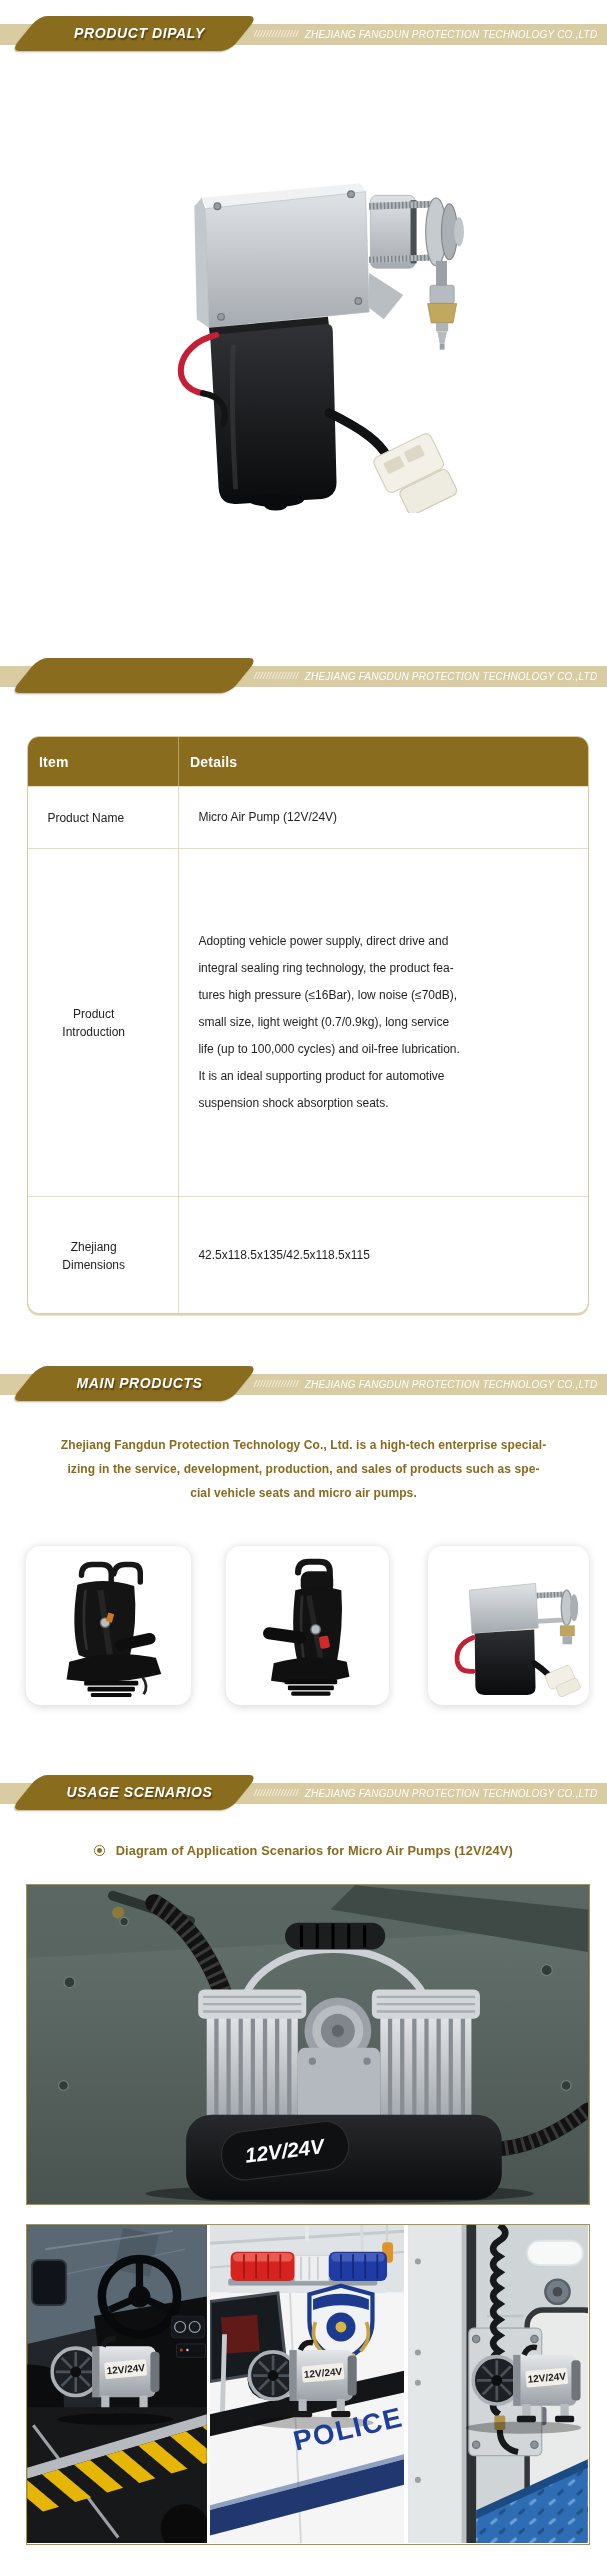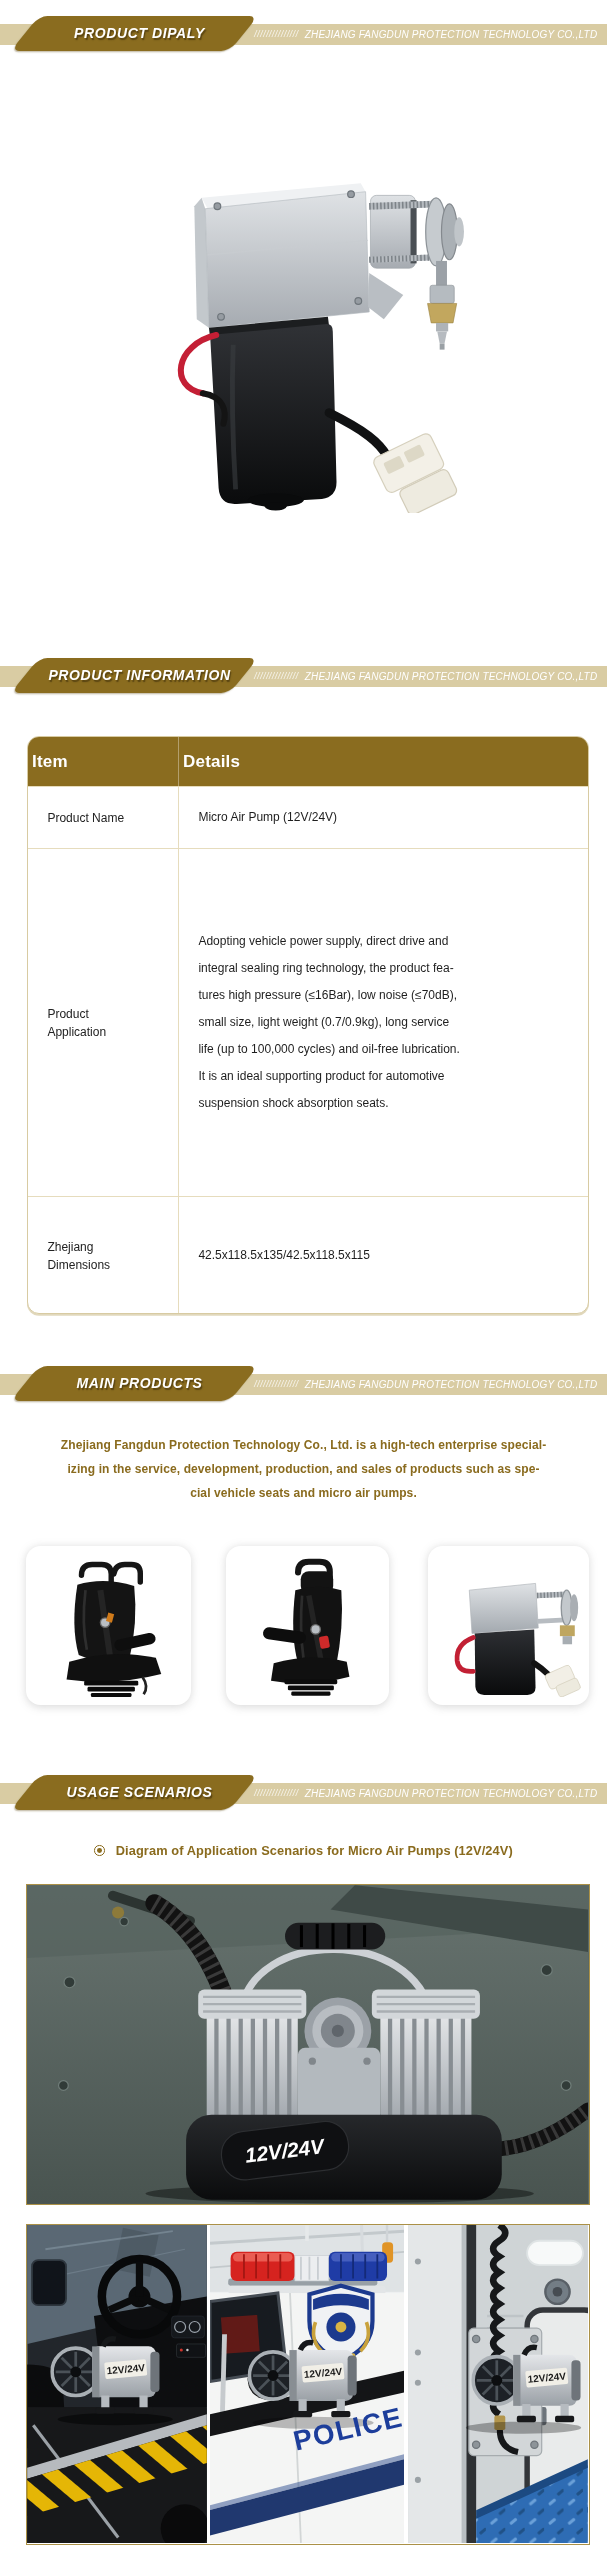--- a/index.html
+++ b/index.html
@@ -20,28 +20,28 @@
                 text-shadow:1.2px 1.8px 1.2px rgba(45,33,5,.55);}
 
   
   .hero{position:absolute;left:165px;top:182px;width:304px;height:331px;}
 
   
   .info-table{position:absolute;left:27px;top:736px;width:562px;height:578px;box-sizing:border-box;
               border:1.8px solid #d8cba2;border-radius:12px;background:#ffffff;overflow:hidden;
               box-shadow:0 1.8px 0 rgba(201,184,133,.55);}
   .t-head{display:flex;height:49px;background:#8a6c1f;}
-  .t-head .hc{display:flex;align-items:center;padding-left:4px;box-sizing:border-box;
-              color:#ffffff;font-weight:bold;font-size:17px;letter-spacing:0.2px;}
+  .t-head .hc{display:flex;align-items:center;padding-left:11px;box-sizing:border-box;
+              color:#ffffff;font-weight:bold;font-size:14px;letter-spacing:0.2px;}
   .t-head .hc1{width:151px;border-right:0.6px solid rgba(255,255,255,.35);}
   .t-head .hc2{flex:1;}
   .t-row{display:flex;border-top:1.2px solid #e6dcbd;}
   .t-row .c1{width:151px;box-sizing:border-box;border-right:0.6px solid #e6dcbd;
              display:flex;align-items:center;padding-left:19.4px;padding-right:38px;
-             color:#222222;font-size:12px;line-height:18px;}
+             color:#222222;font-size:12px;line-height:18px;text-align:center;}
   .t-row .c2{flex:1;display:flex;align-items:center;padding-left:19.4px;padding-right:24px;box-sizing:border-box;
              color:#1e1e1e;font-size:12px;line-height:27px;white-space:pre-line;}
   .row-name{height:61px;}
   .row-intro{height:347px;}
   .row-dims{height:117px;}
 
   
   .company-desc{position:absolute;left:0;top:1433px;width:607px;text-align:center;
                 color:#8a6b1e;font-weight:bold;font-size:12px;line-height:24px;white-space:pre-line;letter-spacing:0.1px;}
   .cards{position:absolute;left:0;top:1546px;width:607px;height:159px;}
@@ -173,34 +173,33 @@
       </g>
     </svg>
   </div>
 
   <div class="banner" style="top:658px">
     <div class="banner-strip">
       <span class="slashes">///////////////</span>
       <span class="company">ZHEJIANG FANGDUN PROTECTION TECHNOLOGY CO.,LTD</span>
     </div>
     <div class="banner-shape"></div>
-    <div class="banner-title">PRODUCT INFORMATION</div>
   </div>
 
   <div class="info-table">
     <div class="t-head">
       <div class="hc hc1">Item</div>
       <div class="hc hc2">Details</div>
     </div>
     <div class="t-row row-name">
       <div class="c1">Product Name</div>
       <div class="c2">Micro Air Pump (12V/24V)</div>
     </div>
     <div class="t-row row-intro">
-      <div class="c1">Product Application</div>
+      <div class="c1">Product Introduction</div>
       <div class="c2">Adopting vehicle power supply, direct drive and
 integral sealing ring technology, the product fea-
 tures high pressure (≤16Bar), low noise (≤70dB),
 small size, light weight (0.7/0.9kg), long service
 life (up to 100,000 cycles) and oil-free lubrication.
 It is an ideal supporting product for automotive
 suspension shock absorption seats.</div>
     </div>
     <div class="t-row row-dims">
       <div class="c1">Zhejiang Dimensions</div>

